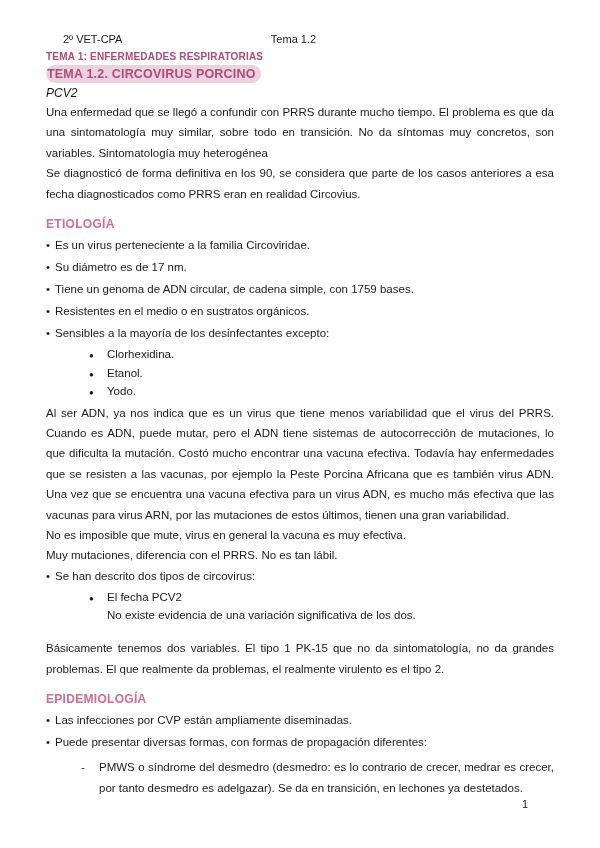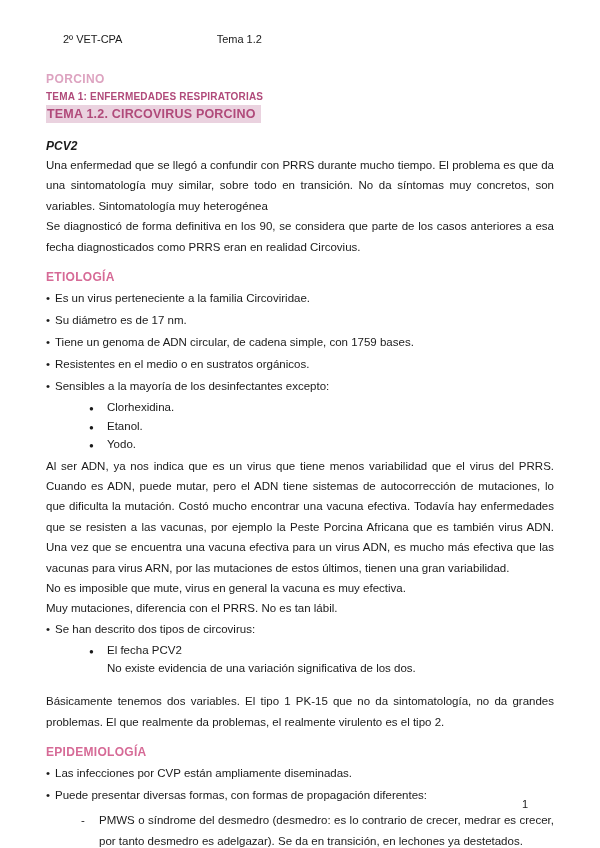--- a/index.html
+++ b/index.html
@@ -2,21 +2,21 @@
 <html style="--accent-dark: #b04a7a; --accent-light: #dda3c0; --accent-mid: #d66a96; --highlight-bg: #ead2df; --text: #1a1a1a;"><head>
 <meta charset="utf-8">
 <style>
   :root {
     --accent-dark: #b04a7a;
     --accent-light: #dda3c0;
     --accent-mid: #d66a96;
     --highlight-bg: #ead2df;
     --text: #1a1a1a;
   }
-  * { margin: 0; padding: 0; box-sizing: border-box; }
+  * { margin: 0; padding: 0; box-sizing: border-box; border-radius: 24px; }
   html, body {
     width: 600px;
     background: #ffffff;
   }
   body {
     height: 848px;
     position: relative;
     overflow: hidden;
     font-family: "Liberation Sans", sans-serif;
     color: var(--text);
@@ -25,21 +25,21 @@
   .page { position: relative; width: 600px; height: 848px; padding-top: 32px; }
 
   
   .doc-header {
     display: grid;
     grid-template-columns: 1fr 1fr 1fr;
     margin: 0 76px 0 63px;
     font-size: 11px;
     line-height: 14px;
   }
-  .doc-header .h-center { text-align: left; }
+  .doc-header .h-center { text-align: center; }
   .doc-header .h-right  { text-align: right; }
 
   .doc-body { margin: 0 46px; }
 
   .kicker {
     margin-top: 26px;
     font-size: 12px;
     font-weight: bold;
     letter-spacing: 0.4px;
     color: var(--accent-light);
@@ -52,23 +52,23 @@
     color: var(--accent-dark);
   }
   .section-title { margin-top: 3px; font-size: 12.5px; font-weight: bold; letter-spacing: 0.2px; }
   .section-title .highlight {
     display: inline-block;
     background: var(--highlight-bg);
     color: var(--accent-dark);
     padding: 2px 5px 2px 1px;
   }
   .subtitle {
-    margin-top: 16px;
+    margin-top: 3px;
     font-size: 12px;
-    font-weight: bold;
+    font-weight: normal;
     font-style: italic;
   }
 
   .para {
     text-align: justify;
     line-height: 20.4px;
   }
   .para.first { margin-top: 2px; }
 
   .section-heading {
@@ -138,21 +138,20 @@
 
 <div class="page">
 
   <header class="doc-header">
     <span class="h-left">2º VET-CPA</span>
     <span class="h-center">Tema 1.2</span>
   </header>
 
   <main class="doc-body">
 
-    <p class="kicker">PORCINO</p>
 
     <h1 class="chapter">TEMA 1: ENFERMEDADES RESPIRATORIAS</h1>
 
     <h2 class="section-title"><span class="highlight">TEMA 1.2. CIRCOVIRUS PORCINO</span></h2>
 
     <p class="subtitle">PCV2</p>
 
     <p class="para first">Una enfermedad que se llegó a confundir con PRRS durante mucho tiempo. El problema es que da una sintomatología muy similar, sobre todo en transición. No da síntomas muy concretos, son variables. Sintomatología muy heterogénea</p>
     <p class="para">Se diagnosticó de forma definitiva en los 90, se considera que parte de los casos anteriores a esa fecha diagnosticados como PRRS eran en realidad Circovius.</p>
 

